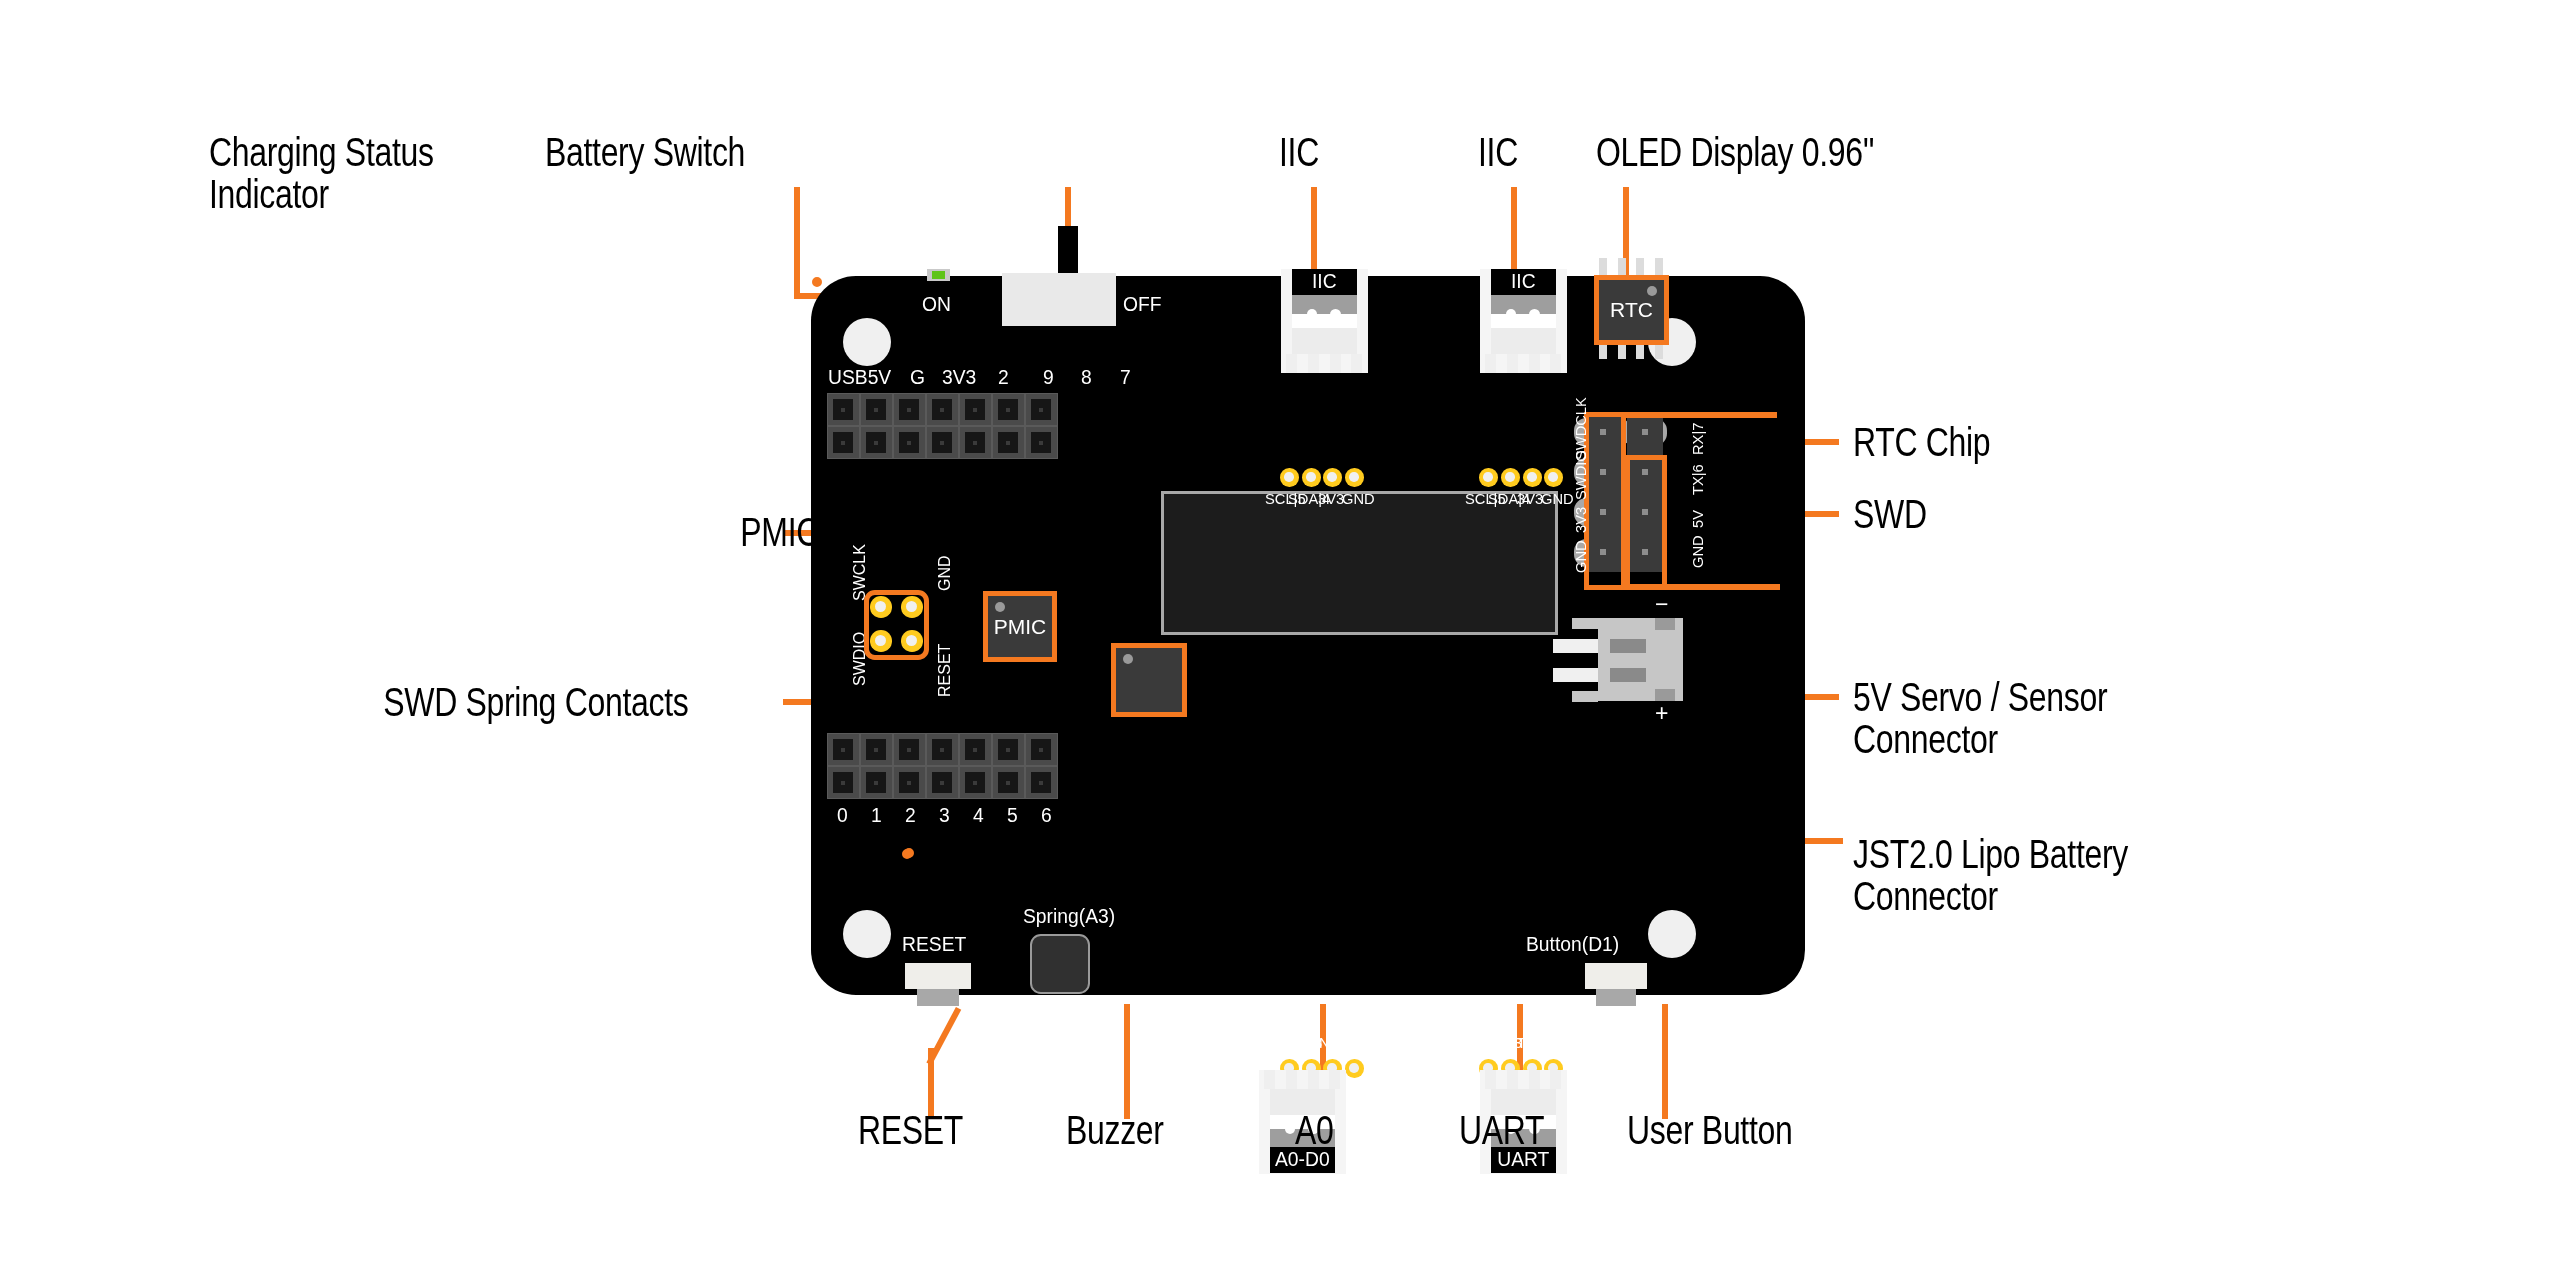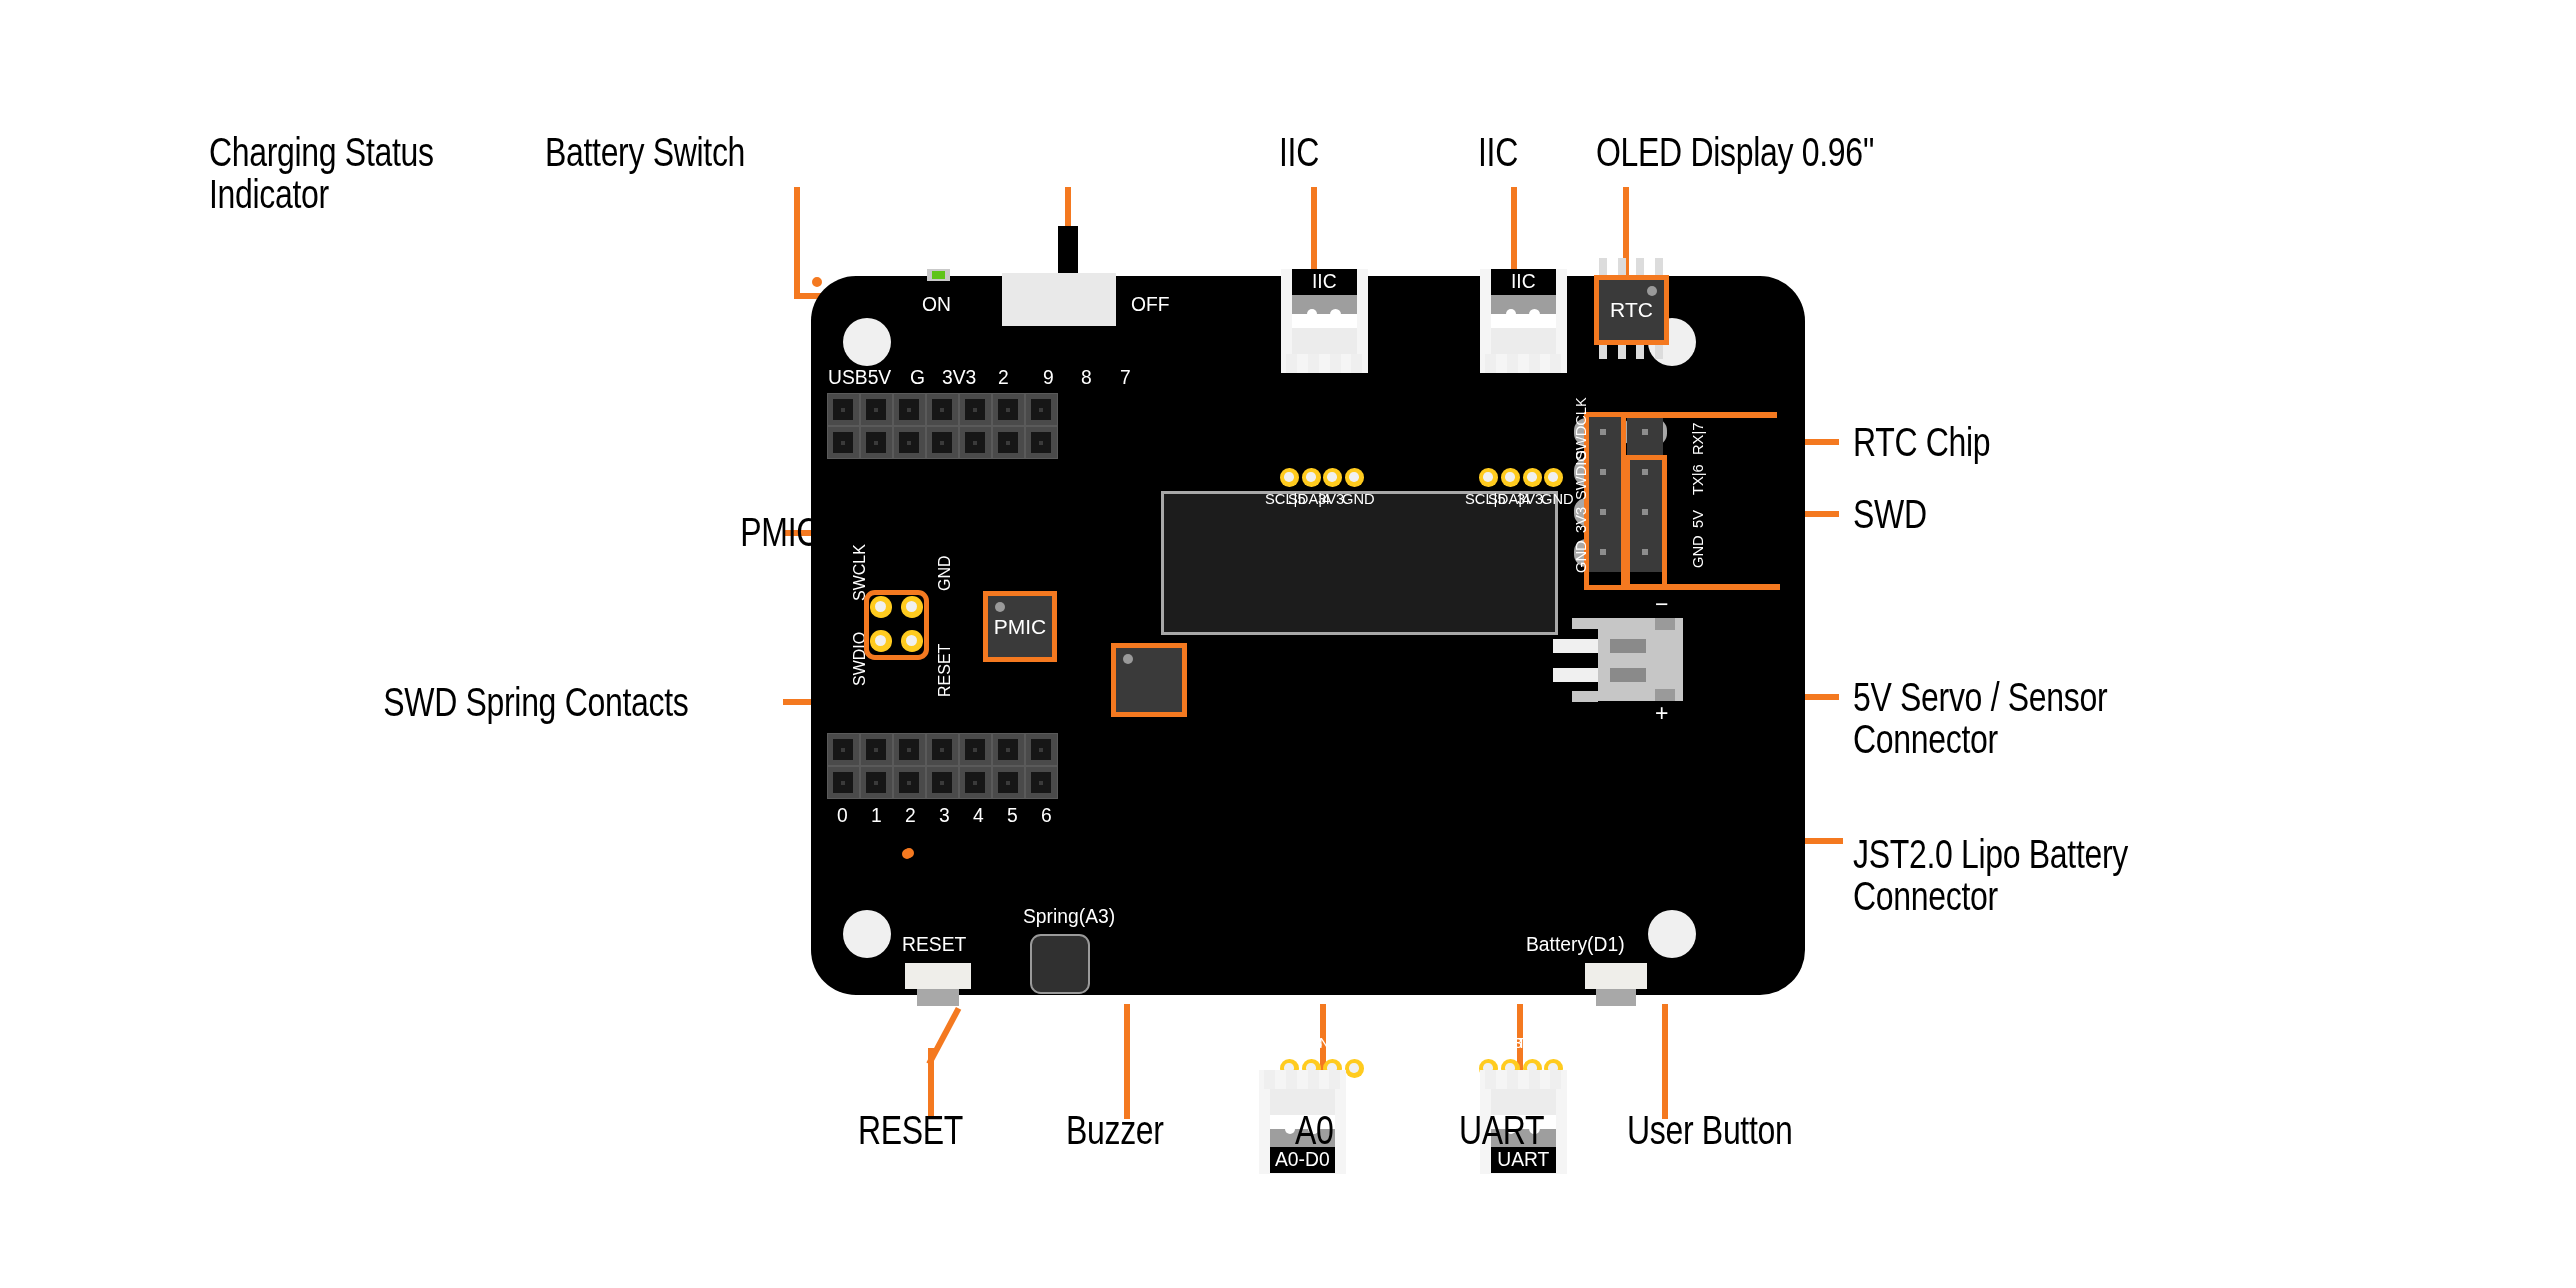--- a/index.html
+++ b/index.html
@@ -146,21 +146,21 @@
     <div class="hole" style="left:32px;top:634px;width:48px;height:48px;"></div>
     <div class="hole" style="left:837px;top:634px;width:48px;height:48px;"></div>
 
     <div class="led" style="left:116px;top:-7px;width:23px;height:12.4px;">
         <i></i>
       </div>
 
     <div class="sw-knob" style="left:247px;top:-50px;width:20px;height:54px;"></div>
     <div class="sw-body" style="left:191px;top:-3.1px;width:114px;height:53px;"></div>
     <div class="silk" style="left:111px;top:18px;">ON</div>
-    <div class="silk" style="left:312px;top:18px;margin-left:8px;">OFF</div>
+    <div class="silk" style="left:312px;top:18px;">OFF</div>
 
     <div class="silk" style="left:17px;top:91px;">USB5V</div>
     <div class="silk" style="left:99px;top:91px;">G</div>
     <div class="silk" style="left:131px;top:91px;">3V3</div>
     <div class="silk" style="left:187px;top:91px;">2</div>
     <div class="silk" style="left:232px;top:91px;">9</div>
     <div class="silk" style="left:270px;top:91px;">8</div>
     <div class="silk" style="left:309px;top:91px;">7</div>
 
     <div class="hdr" style="left:15.5px;top:117px;flex-direction:column;">
@@ -501,21 +501,21 @@
     </div>
 
     <div class="silk" style="left:91px;top:658px;">RESET</div>
     <div class="tactile" style="left:94px;top:687px;width:66px;height:26px;">
       <div class="base" style="left:12.4px;top:26px;width:42px;height:17px;"></div>
     </div>
 
     <div class="silk" style="left:212px;top:630px;">Spring(A3)</div>
     <div class="btn-sq" style="left:219px;top:658px;width:60px;height:60px;"></div>
 
-    <div class="silk" style="left:715px;top:658px;">Battery(D1)</div>
+    <div class="silk" style="left:715px;top:658px;">Button(D1)</div>
     <div class="tactile" style="left:774px;top:687px;width:62px;height:26px;">
       <div class="base" style="left:10.8px;top:26px;width:40px;height:17px;"></div>
     </div>
 
   </div>
 
   <div class="label l" style="left:209px;top:131px;width:433px;">Charging Status Indicator</div>
   <div class="label l" style="left:545px;top:131px;width:309px;">Battery Switch</div>
   <div class="label l" style="left:1279px;top:131px;width:108px;">IIC</div>
   <div class="label l" style="left:1478px;top:131px;width:108px;">IIC</div>

